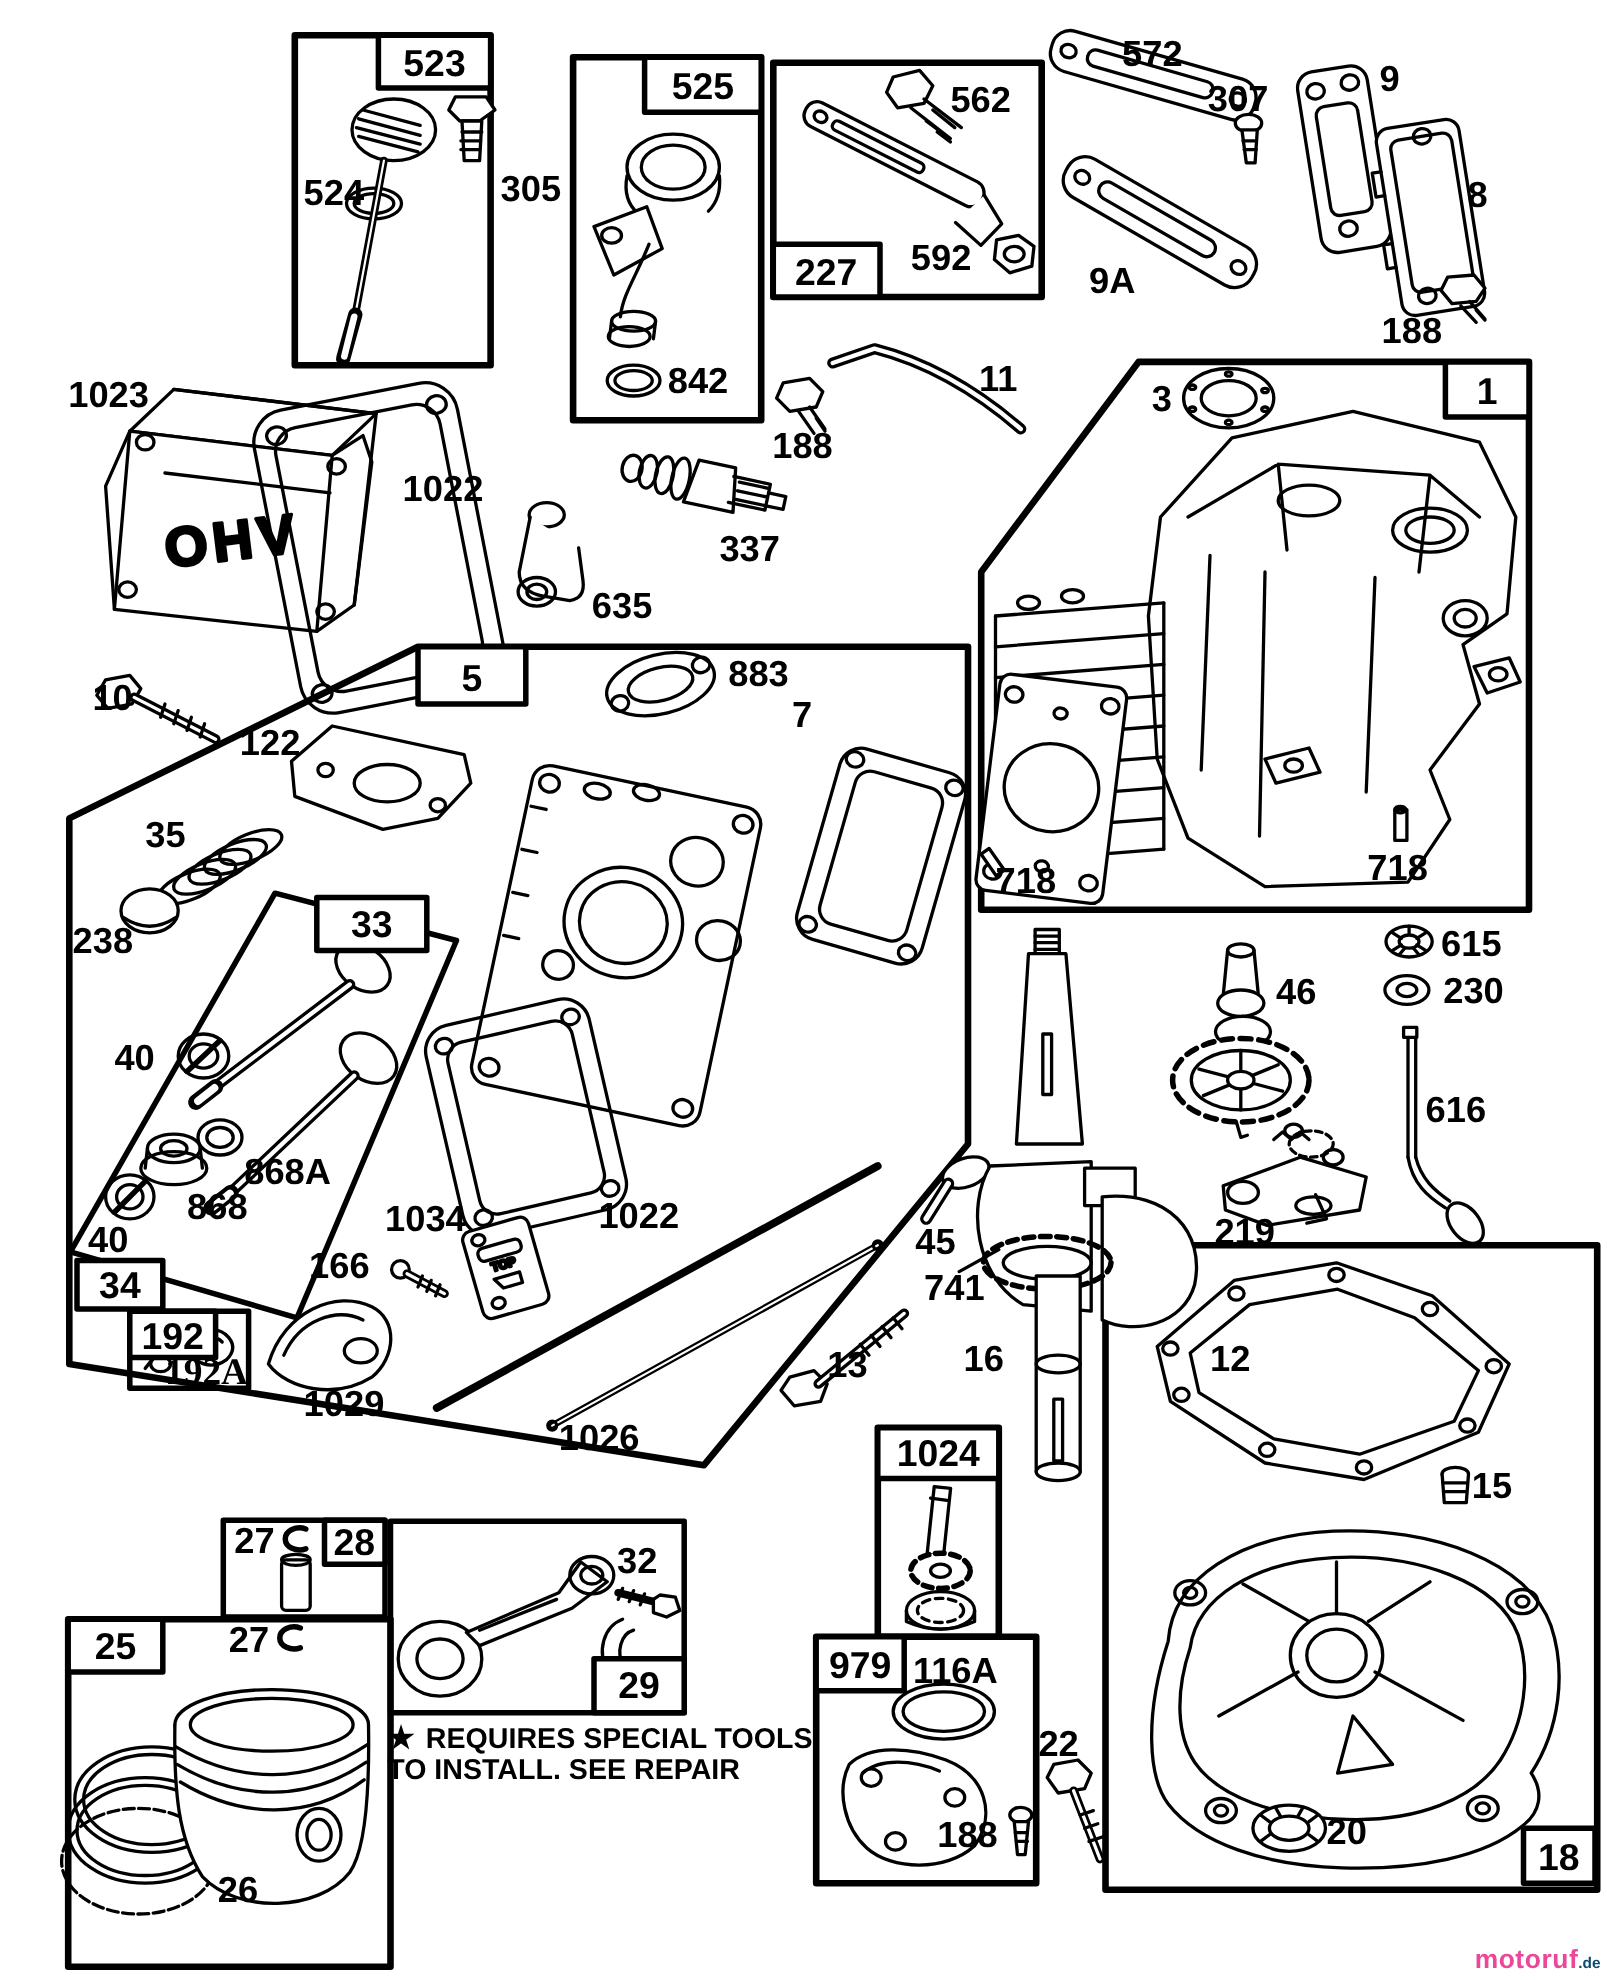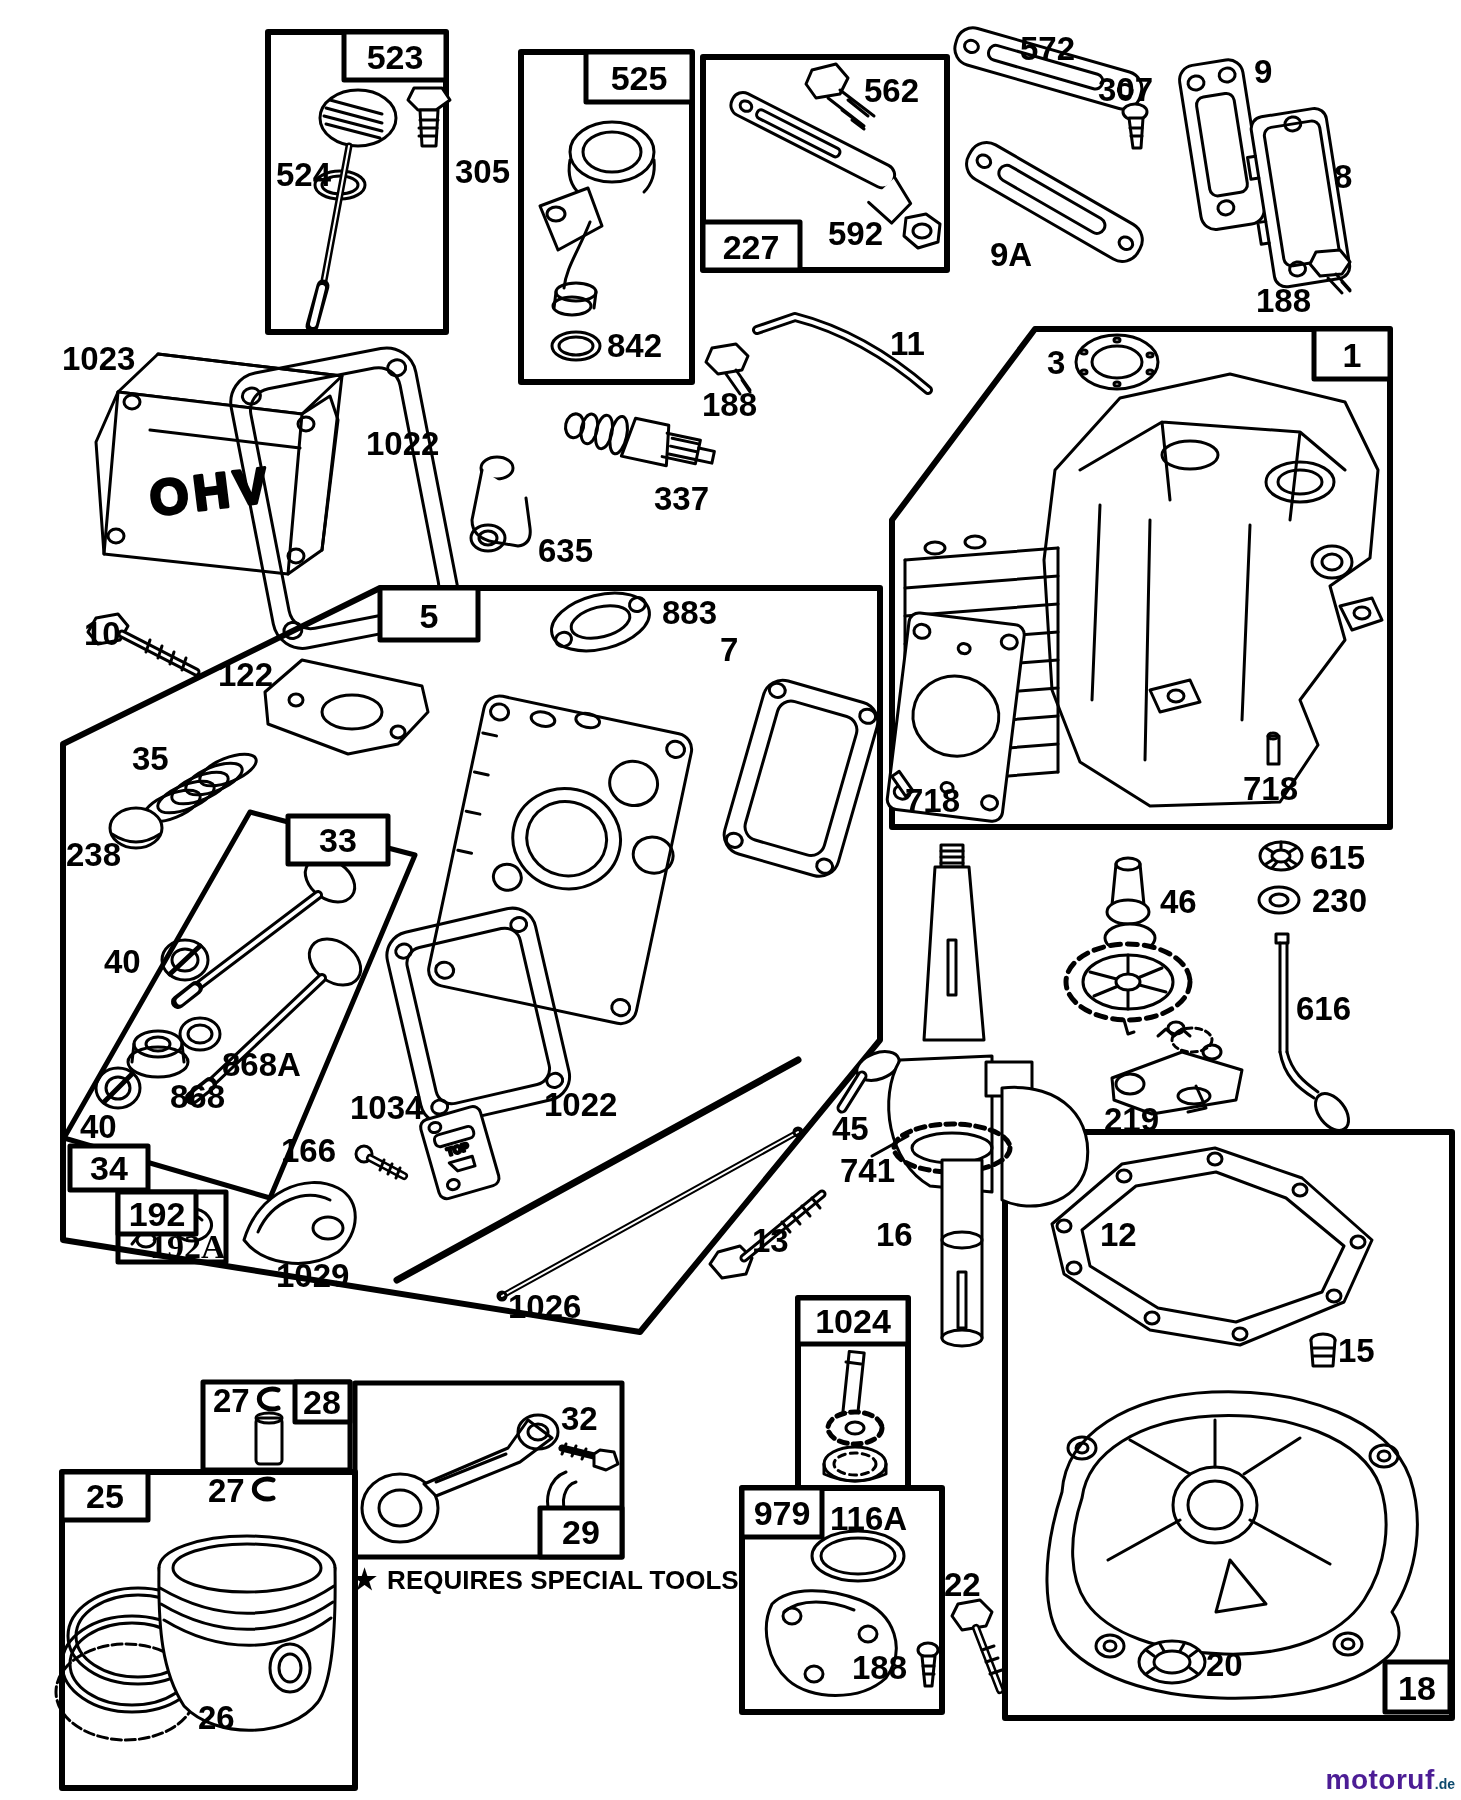--- a/index.html
+++ b/index.html
@@ -8,21 +8,21 @@
   svg{position:absolute;left:0;top:0;}
   svg text{font-family:"Liberation Sans", sans-serif;font-weight:bold;fill:#000;}
   svg .lbl{font-size:33px;}
   svg .tab{font-size:34px;text-anchor:middle;}
   svg .serif{font-family:"Liberation Serif", serif;font-size:34px;}
   svg .tiny{font-size:11px;font-weight:bold;}
   .note{position:absolute;left:352px;top:1566px;width:420px;font-size:26px;font-weight:bold;
         line-height:28px;color:#000;}
   .note .star{float:left;margin-right:10px;font-size:28px;}
   .wm{position:absolute;right:6px;bottom:4px;font-weight:bold;}
-  .wm .brand{font-size:28px;color:#4c1d95;letter-spacing:0.5px;}
+  .wm .brand{font-size:24px;color:#ec4899;letter-spacing:0.5px;}
   .wm .tld{font-size:14px;color:#0c4a6e;}
 </style>
 </head>
 <body>
 
 <div class="stage">
 <svg width="1461" height="1800" viewBox="0 0 1461 1800">
   <g stroke="#000" fill="none" stroke-width="3" stroke-linecap="round" stroke-linejoin="round">
 
     <rect x="268" y="32" width="178" height="300" stroke-width="6"></rect>
@@ -615,18 +615,19 @@
     <text class="tab" x="105" y="1508">25</text>
     <text class="lbl" x="198" y="1729">26</text>
     <text class="tab" x="581" y="1544">29</text>
     <text class="lbl" x="561" y="1430">32</text>
   </g>
 </svg>
 
   <div class="note">
     <span class="star">★</span>
     <div>REQUIRES SPECIAL TOOLS</div>
+    <div>TO INSTALL.  SEE REPAIR</div>
   </div>
 
   <div class="wm">
     <span class="brand">motoruf</span><span class="tld">.de</span>
   </div>
 </div>
 
 </body></html>

